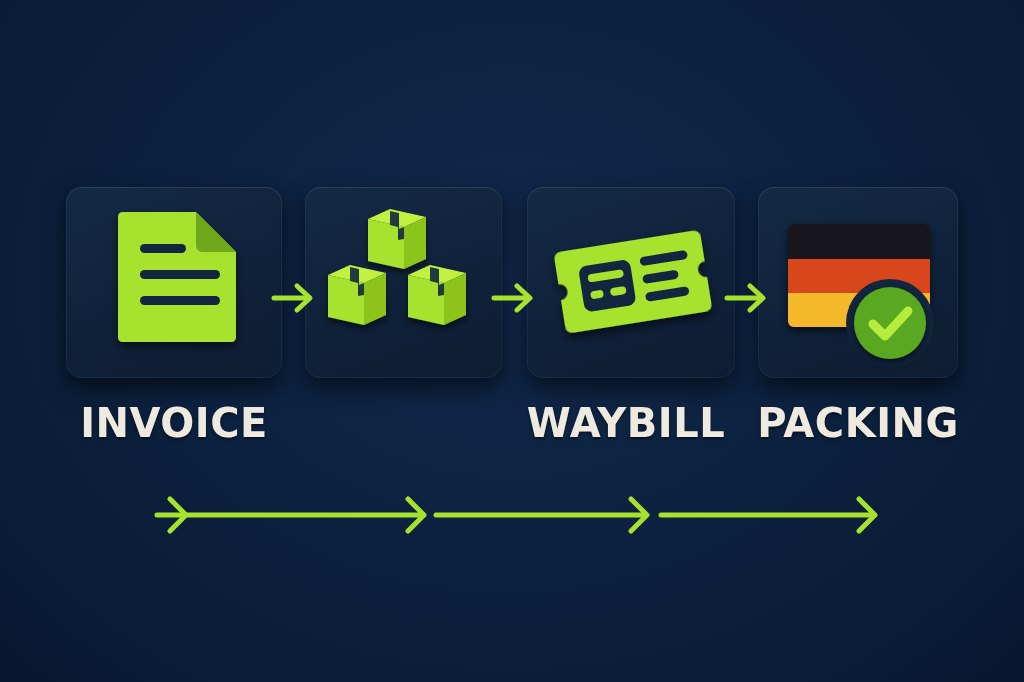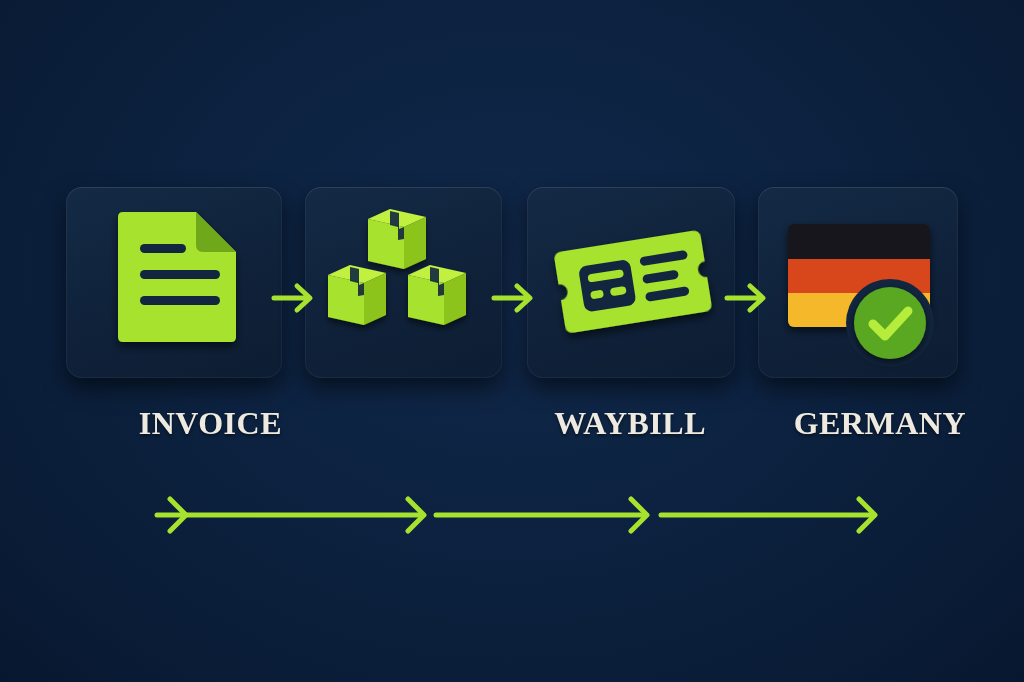--- a/index.html
+++ b/index.html
@@ -10,22 +10,22 @@
     }
     .card {
       position:absolute; top:187px; height:191px;
       background: linear-gradient(160deg, #142a45 0%, #0f2139 60%, #0d1d33 100%);
       border-radius:16px;
       box-shadow: 0 10px 22px rgba(0,0,0,0.55), inset 0 1px 0 rgba(255,255,255,0.07), inset 0 0 0 1px rgba(120,150,190,0.10);
     }
     .card svg { position:absolute; left:0; top:0; }
     .label {
       position:absolute; color:#efeadf; font-weight:bold;
-      font-size:32px; line-height:38px; text-align:right;
-      letter-spacing:0.5px; text-shadow:0 2px 3px rgba(0,0,0,0.5);font-family:Liberation Serif, serif;
+      font-size:40px; line-height:38px; text-align:center;
+      letter-spacing:0.5px; text-shadow:0 2px 3px rgba(0,0,0,0.5);
     }
     .small-arrow, .flow-arrow { position:absolute; }
   </style>
 </head>
 <body>
 
 <div class="card" style="left:66px; width:216px;">
   <svg width="216" height="191" viewBox="0 0 216 191">
     <defs>
       <filter id="sh1" x="-20%" y="-20%" width="140%" height="150%">
@@ -122,25 +122,25 @@
 </svg>
 <svg class="small-arrow" style="left:724px; top:281px;" width="44" height="34" viewBox="0 0 44 34">
   <path d="M3 17 L38 17 M26 5 L39 17 L26 29" stroke="#a6e22e" stroke-width="5" fill="none" stroke-linecap="round" stroke-linejoin="round"></path>
 </svg>
 
 <div class="label" style="left:66px; width:216px; top:404px;">
   <div>INVOICE</div>
 </div>
 <div class="label" style="left:300px; width:207px; top:404px;">
 </div>
-<div class="label" style="left:498px; width:208px; top:404px;">
+<div class="label" style="left:522px; width:208px; top:404px;">
   <div>WAYBILL</div>
 </div>
 <div class="label" style="left:750px; width:216px; top:404px;">
-  <div>GERMANY</div>
+  <div>PACKING</div>
 </div>
 
 <svg class="flow-arrow" style="left:140px; top:490px;" width="760" height="50" viewBox="0 0 760 50">
   <g stroke="#a6e22e" stroke-width="5" fill="none" stroke-linecap="round" stroke-linejoin="round">
     <g>
       <path d="M17 25 L283 25"></path>
       <path d="M30 9 L46 25 L30 41"></path>
       <path d="M268 9 L284 25 L268 41"></path>
     </g>
     <g>

